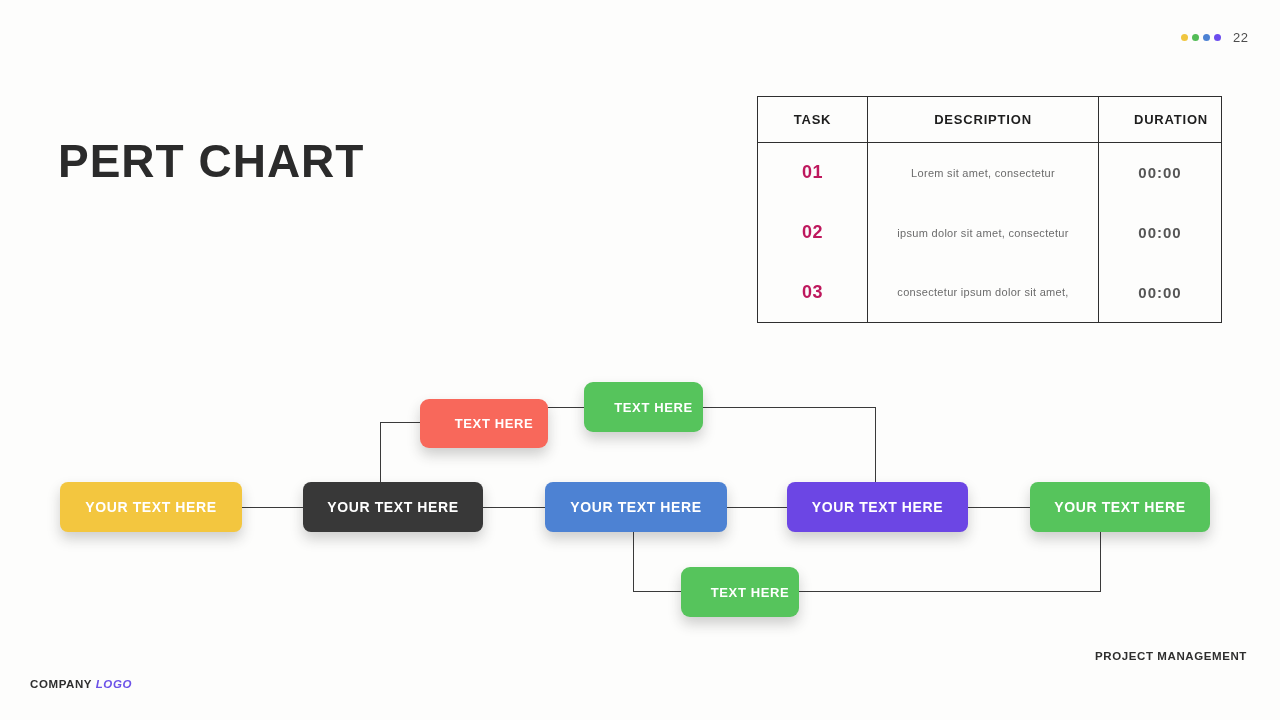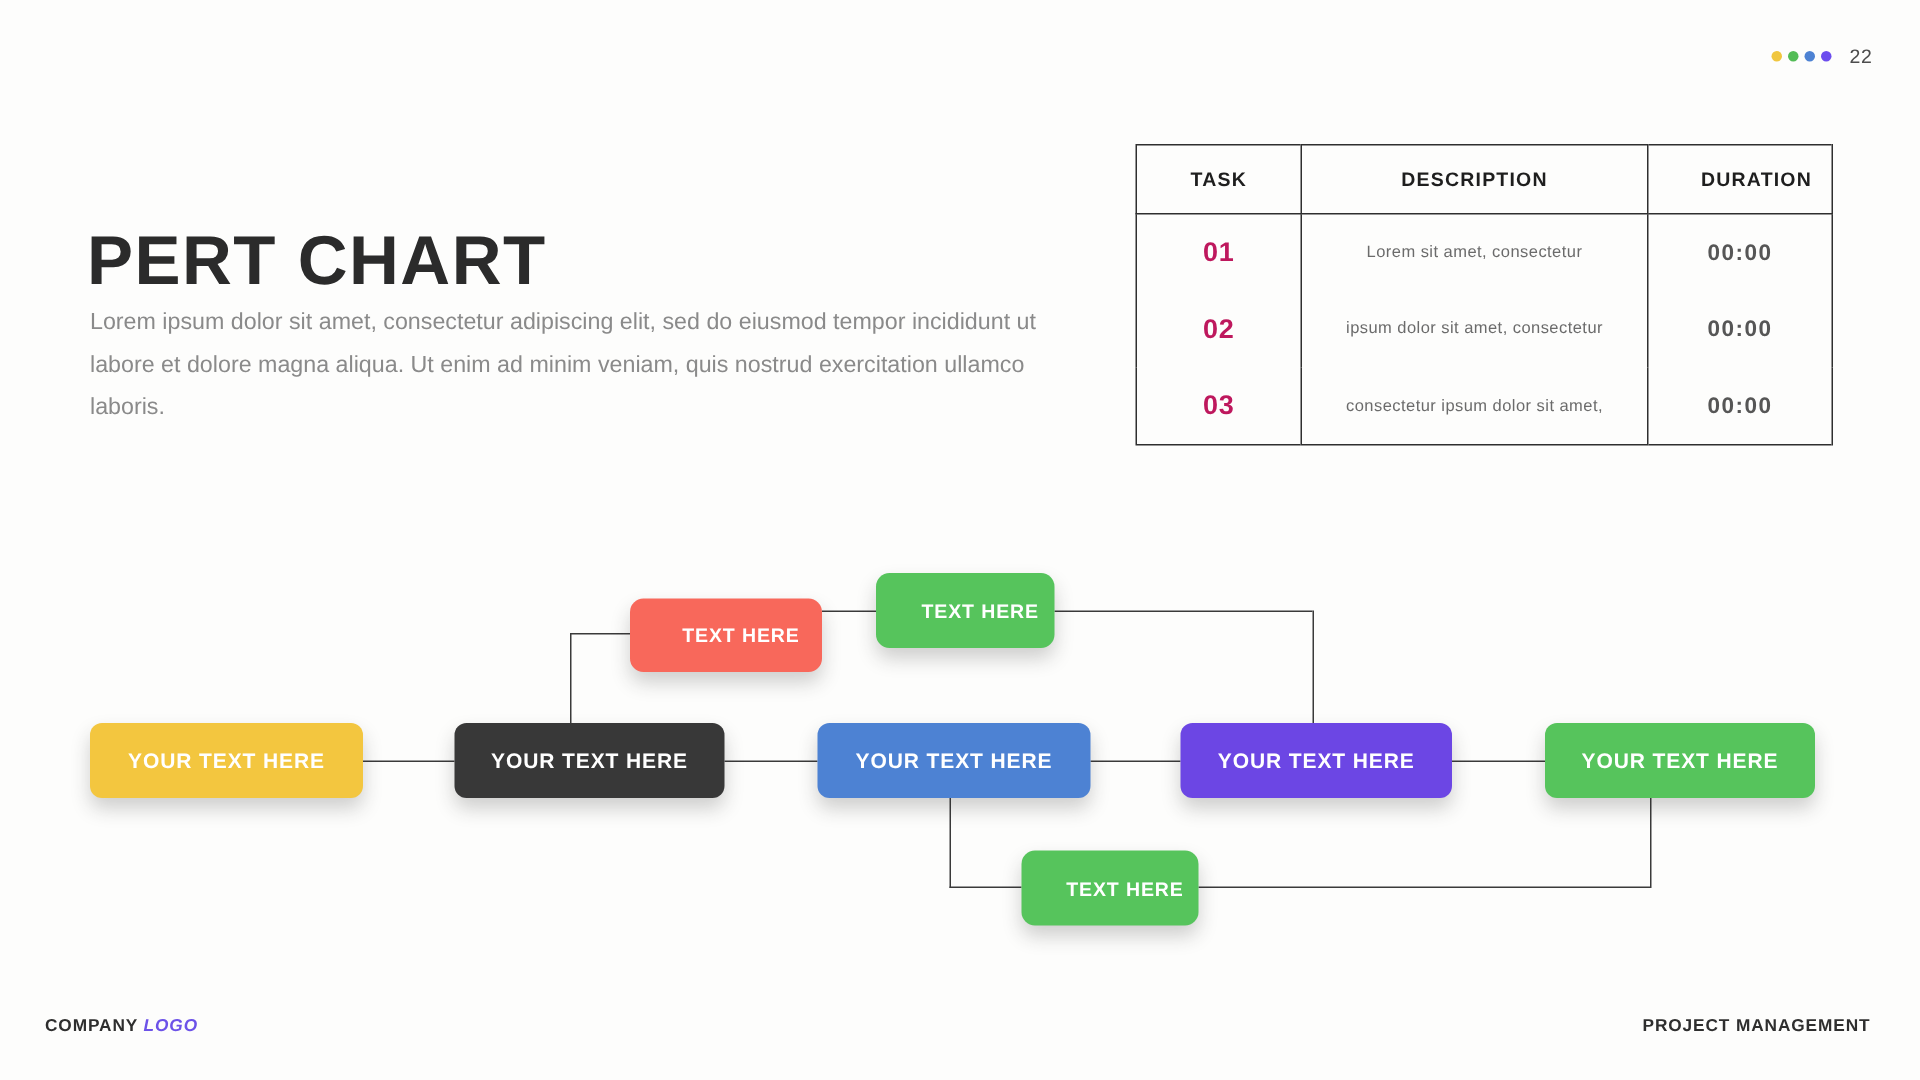--- a/index.html
+++ b/index.html
@@ -39,39 +39,38 @@
 
   
   .title {
     position: absolute;
     left: 58px;
     top: 134px;
     font-size: 46px;
     font-weight: bold;
     color: #2B2B2B;
     letter-spacing: 1px;
-    margin-top: 12px;
   }
   .desc {
     position: absolute;
     left: 60px;
     top: 201px;
     width: 636px;
     font-size: 15.5px;
     line-height: 28.5px;
     color: #8A8A8A;
   }
 
   
   .task-table {
     position: absolute;
     left: 757px;
     top: 96px;
     width: 464px;
-    height: 201px;
+    height: 227px;
     border-collapse: collapse;
     table-layout: fixed;
     background: transparent;
   }
   .task-table th, .task-table td {
     text-align: center;
     vertical-align: middle;
     padding: 0 6px;
   }
   .task-table .col-task     { width: 110px; }
@@ -134,42 +133,41 @@
     top: 678px;
     font-size: 11.5px;
     font-weight: bold;
     letter-spacing: 0.6px;
     color: #2E2E2E;
   }
   .footer-left .logo-accent { color: #6C52E8; font-style: italic; }
   .footer-right {
     position: absolute;
     right: 33px;
-    top: 678px;
+    top: 650px;
     font-size: 11.5px;
     font-weight: bold;
     letter-spacing: 0.6px;
     color: #2E2E2E;
   }
 </style>
 </head>
 <body>
 
 <div class="slide">
 
   <div class="pagination">
     <span class="dot" style="background: rgb(240, 198, 63);"></span>
     <span class="dot" style="background: rgb(83, 188, 86);"></span>
     <span class="dot" style="background: rgb(77, 130, 211);"></span>
     <span class="dot" style="background: rgb(108, 77, 238);"></span>
     <span class="page-num">22</span>
   </div>
 
   <h1 class="title">PERT CHART</h1>
-  <p class="desc">Lorem ipsum dolor sit amet, consectetur adipiscing elit, sed do eiusmod tempor incididunt ut labore et dolore magna aliqua. Ut enim ad minim veniam, quis nostrud exercitation ullamco laboris.</p>
 
   <table class="task-table">
     <thead>
       <tr>
         <th class="col-task">TASK</th>
         <th class="col-desc">DESCRIPTION</th>
         <th class="col-duration">DURATION</th>
       </tr>
     </thead>
     <tbody>

